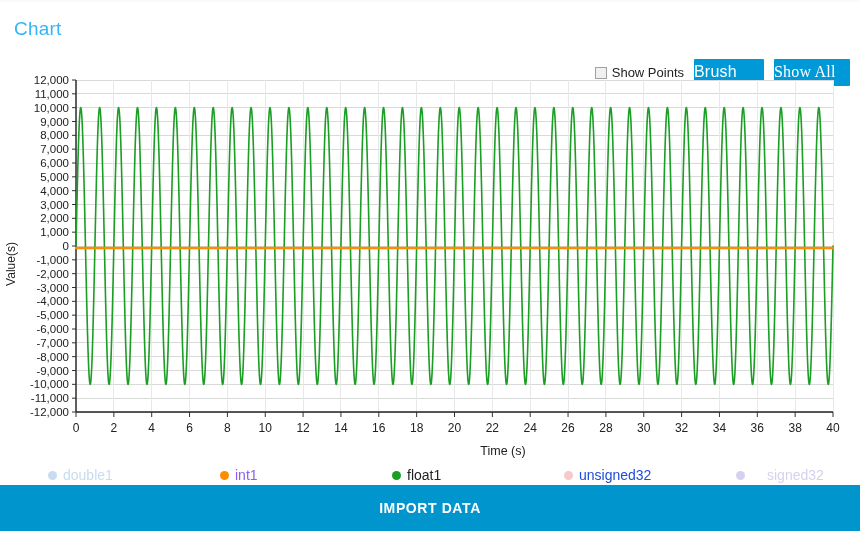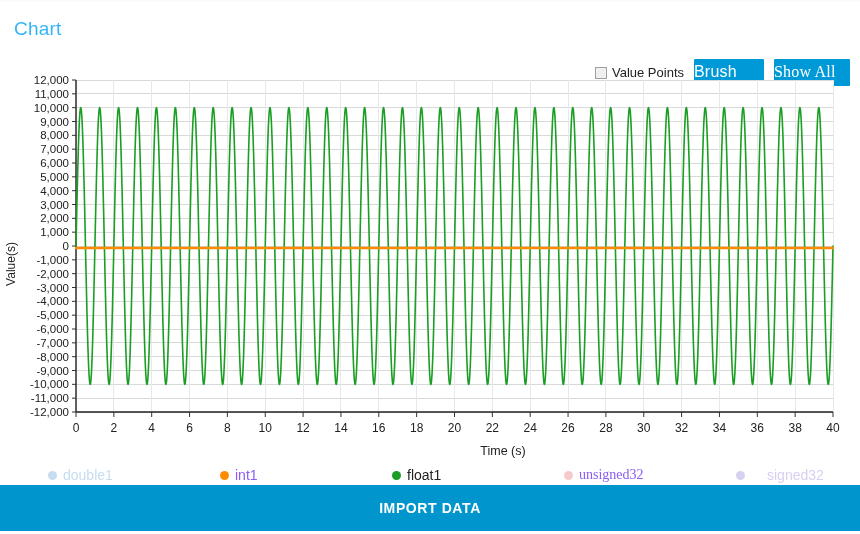--- a/index.html
+++ b/index.html
@@ -166,21 +166,21 @@
 
 <div id="app">
 
   <div class="topline"></div>
 
   <div class="page-title">Chart</div>
 
   <div class="toolbar">
     <div class="chk-wrap">
       <span class="checkbox"></span>
-      <span class="chk-label">Value Points</span>
+      <span class="chk-label">Show Points</span>
     </div>
     <button class="btn">Brush</button>
     <button class="btn btn-wide">Show All</button>
   </div>
 
   <div class="chart-area">
     <div class="ylabel">Value(s)</div>
     <svg class="plot" id="plot" width="860" height="372">
         <rect x="76" y="8" width="757" height="332" fill="#ffffff"></rect>
         <line x1="76" y1="8" x2="833" y2="8" stroke="#d9d9d9" stroke-width="1" shape-rendering="crispEdges"></line>
@@ -339,21 +339,21 @@
       <div class="legend-item">
         <span class="legend-dot" style="background: rgb(255, 140, 0);"></span>
         <span class="legend-text" style="color: #8b5cf6;">int1</span>
       </div>
       <div class="legend-item">
         <span class="legend-dot" style="background: rgb(26, 158, 35);"></span>
         <span class="legend-text" style="color: rgb(34, 34, 34);">float1</span>
       </div>
       <div class="legend-item">
         <span class="legend-dot" style="background: rgb(247, 201, 201);"></span>
-        <span class="legend-text" style="color: #8b5cf6; font-family: Liberation Serif, serif;">unsigned32</span>
+        <span class="legend-text" style="color: #1d4ed8;">unsigned32</span>
       </div>
       <div class="legend-item">
         <span class="legend-dot" style="background: rgb(216, 208, 239);"></span>
         <span class="legend-text" style="color: rgb(216, 208, 239); margin-left: 16px;">signed32</span>
       </div>
     </div>
 
   <div class="import-bar">IMPORT DATA</div>
 
 </div>

